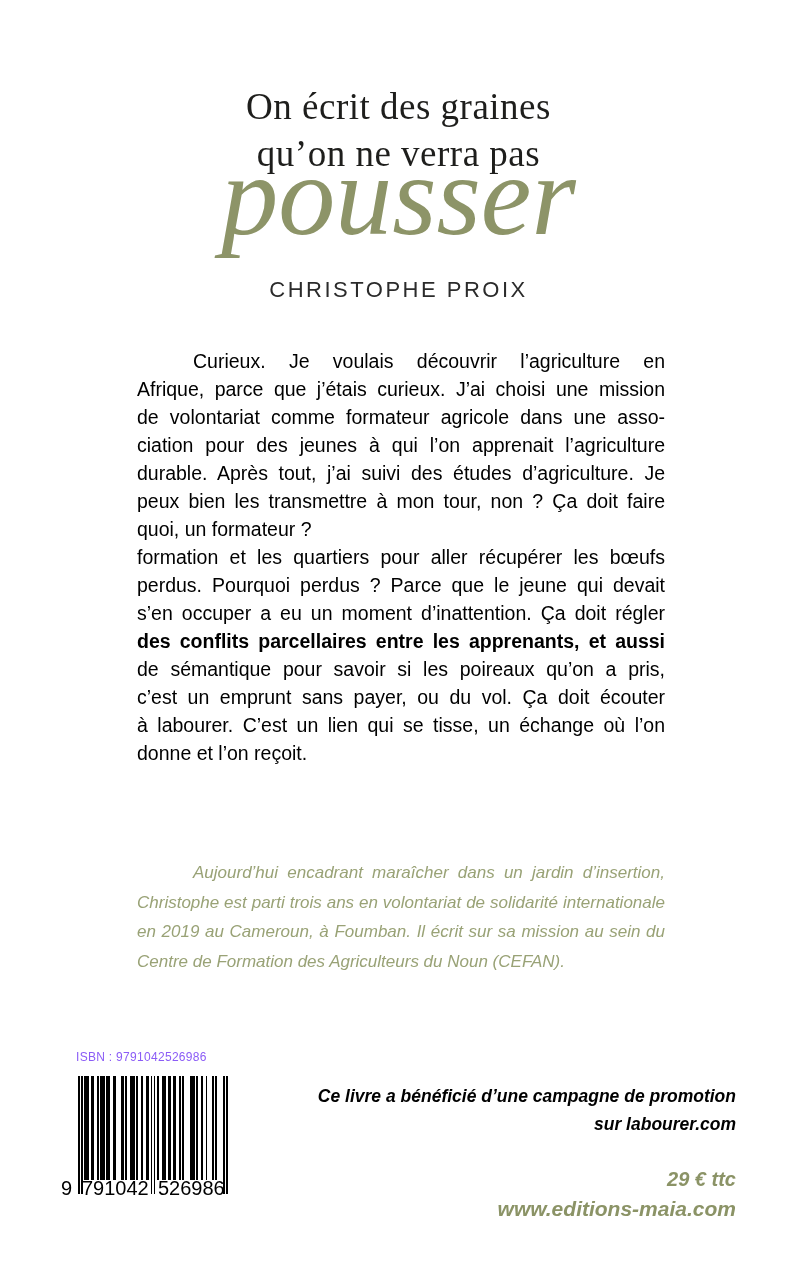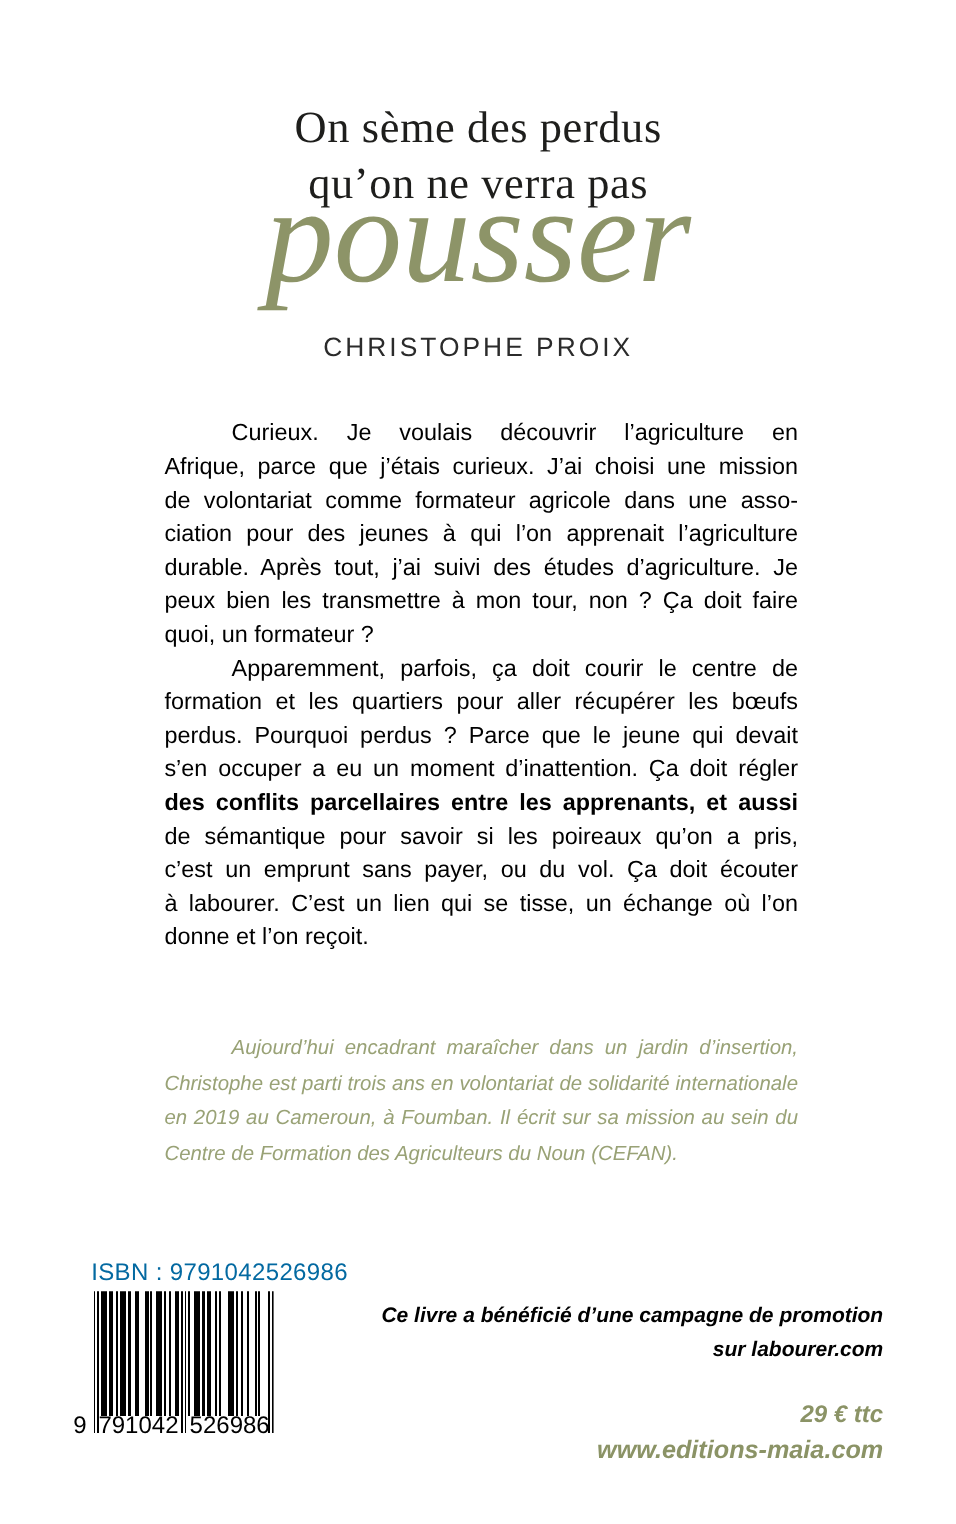--- a/index.html
+++ b/index.html
@@ -30,21 +30,21 @@
     font-size:19.5px;line-height:28px;color:#000;
   }
   .bio{
     position:absolute;left:137px;top:858px;width:528px;
     font-size:17px;line-height:29.5px;font-style:italic;color:#99a276;
   }
   .line{text-align:justify;text-align-last:justify;}
   .line.last{text-align-last:left;}
   .line.indent{padding-left:56px;}
   
-  .isbn-label{position:absolute;left:76px;top:1050px;font-size:20px;letter-spacing:0.3px;color:#0369a1;}
+  .isbn-label{position:absolute;left:76px;top:1050px;font-size:12px;letter-spacing:0.3px;color:#8b5cf6;}
   .barcode{position:absolute;left:78px;top:1076px;width:150px;height:126px;}
   .barcode svg rect{fill:#000;}
   .bc-digit{position:absolute;top:101px;font-size:20px;color:#000;}
   .bc-first{left:-17px;}
   .bc-left{left:4px;width:66px;text-align:center;}
   .bc-right{left:80px;width:64px;text-align:center;}
   .promo{
     position:absolute;right:61px;top:1082px;text-align:right;
     font-size:17.5px;line-height:28px;font-style:italic;font-weight:bold;color:#000;
   }
@@ -53,37 +53,36 @@
     font-style:italic;font-weight:bold;color:#8b9366;line-height:30px;
   }
   .price{font-size:20px;}
   .website{font-size:21px;}
 </style>
 </head>
 <body>
 
 <div class="page">
 
-  <div class="title-line title-1">On sème des perdus</div>
+  <div class="title-line title-1">On écrit des graines</div>
   <div class="title-line title-2">qu’on ne verra pas</div>
   <div class="title-pousser">pousser</div>
   <div class="author">CHRISTOPHE PROIX</div>
 
   <div class="synopsis">
     <div>
         <div class="line indent" style="white-space: normal;">Curieux. Je voulais découvrir l’agriculture en</div>
         <div class="line" style="white-space: normal;">Afrique, parce que j’étais curieux. J’ai choisi une mission</div>
         <div class="line" style="white-space: normal;">de volontariat comme formateur agricole dans une asso-</div>
         <div class="line" style="white-space: normal;">ciation pour des jeunes à qui l’on apprenait l’agriculture</div>
         <div class="line" style="white-space: normal;">durable. Après tout, j’ai suivi des études d’agriculture. Je</div>
         <div class="line" style="white-space: normal;">peux bien les transmettre à mon tour, non ? Ça doit faire</div>
         <div class="line last" style="white-space: normal;">quoi, un formateur ?</div>
       </div>
     <div>
-        <div class="line indent" style="white-space: normal;">Apparemment, parfois, ça doit courir le centre de</div>
         <div class="line" style="white-space: normal;">formation et les quartiers pour aller récupérer les bœufs</div>
         <div class="line" style="white-space: normal;">perdus. Pourquoi perdus ? Parce que le jeune qui devait</div>
         <div class="line" style="white-space: normal;">s’en occuper a eu un moment d’inattention. Ça doit régler</div>
         <div class="line" style="white-space: normal; font-weight: bold;">des conflits parcellaires entre les apprenants, et aussi</div>
         <div class="line" style="white-space: normal;">de sémantique pour savoir si les poireaux qu’on a pris,</div>
         <div class="line" style="white-space: normal;">c’est un emprunt sans payer, ou du vol. Ça doit écouter</div>
         <div class="line" style="white-space: normal;">à labourer. C’est un lien qui se tisse, un échange où l’on</div>
         <div class="line last" style="white-space: normal;">donne et l’on reçoit.</div>
       </div>
   </div>

